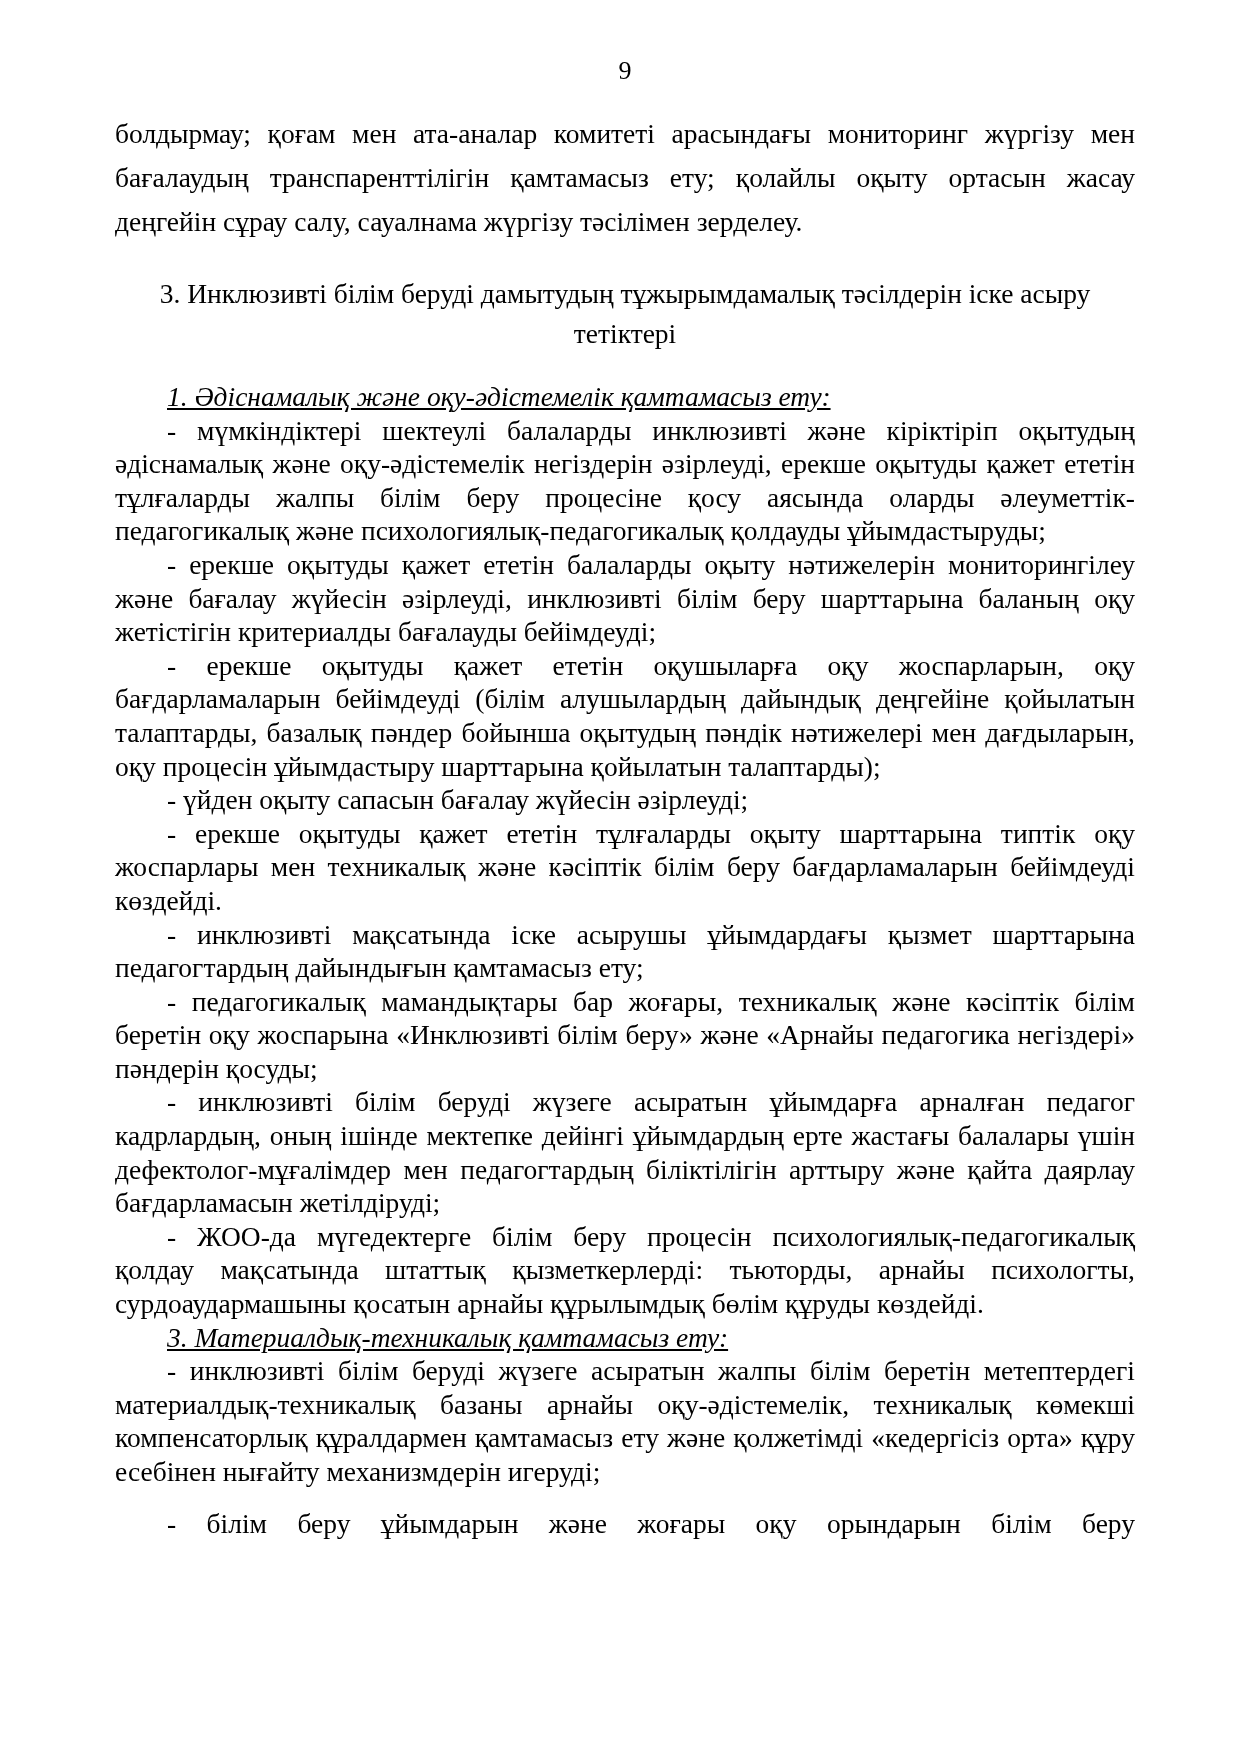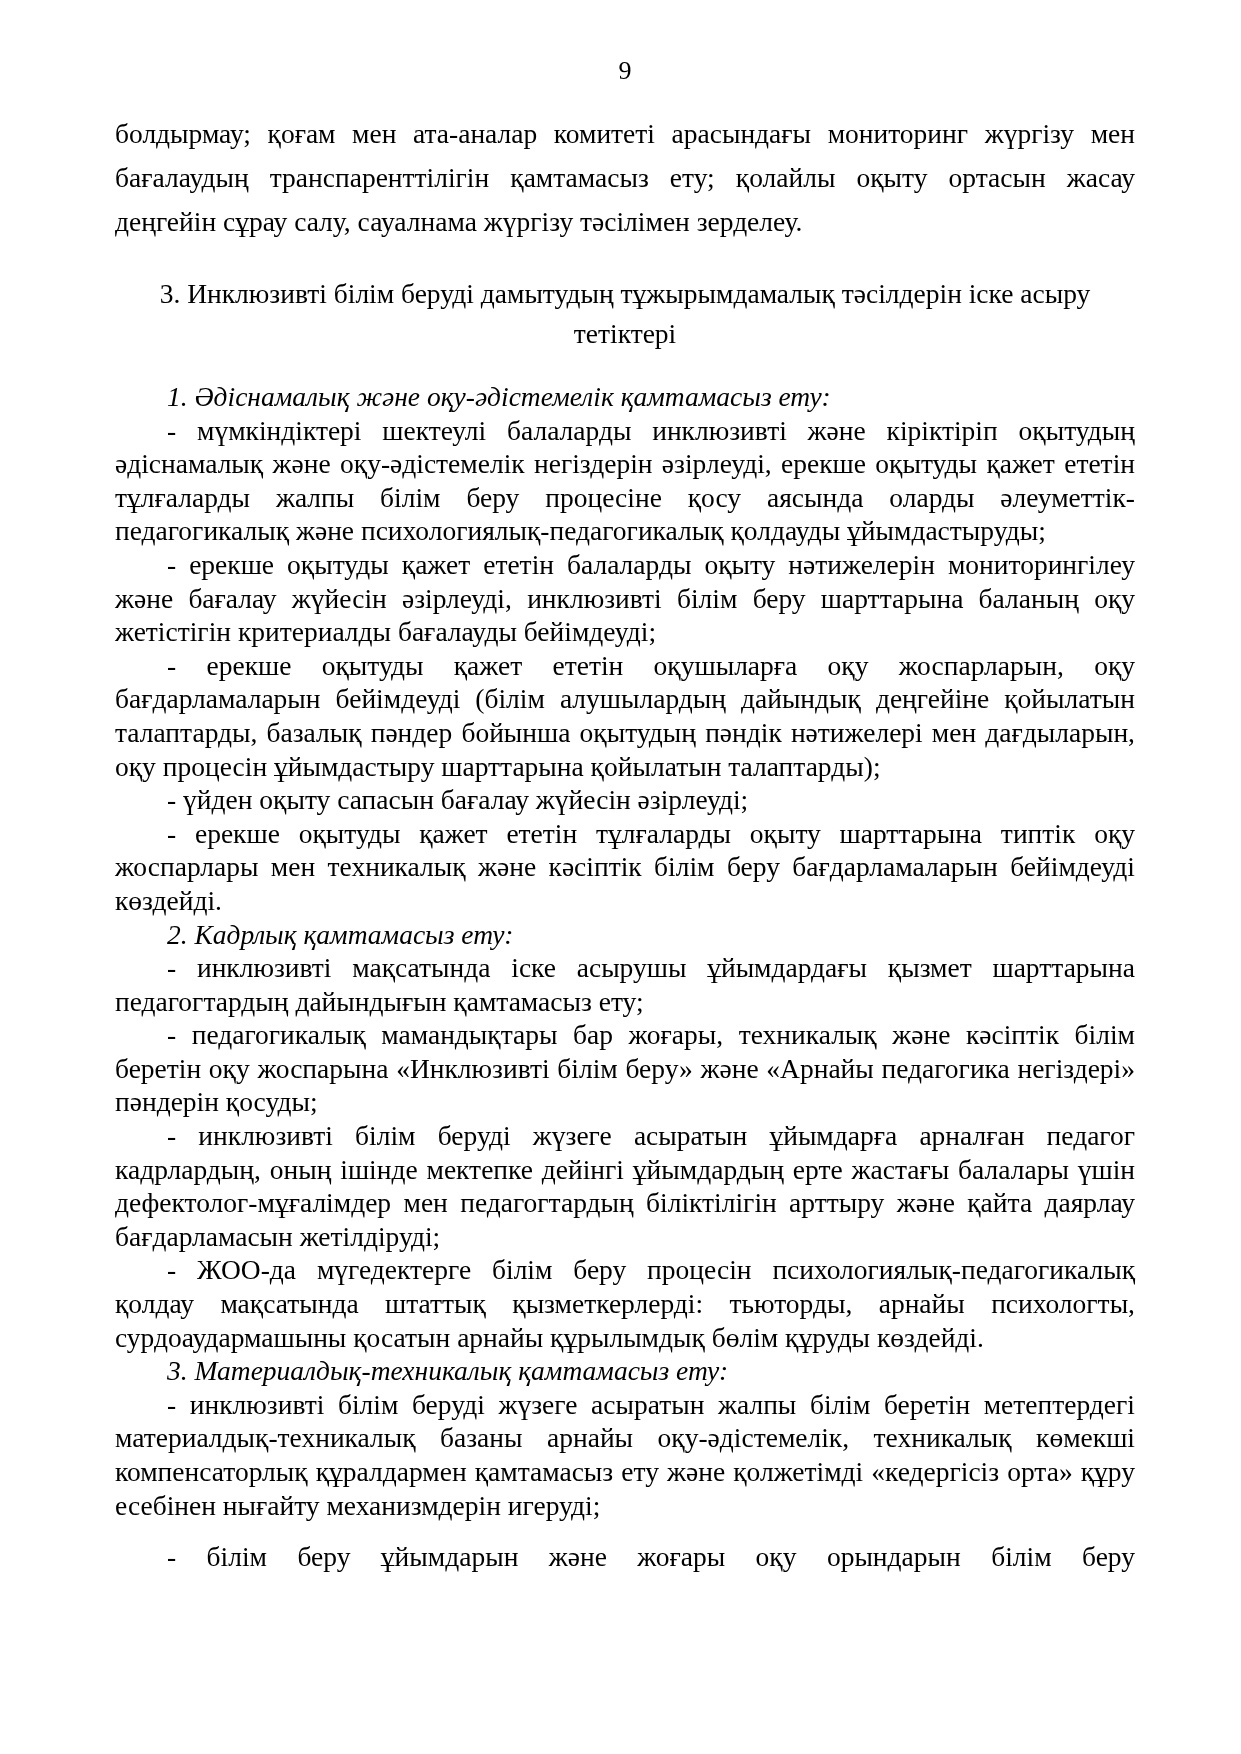--- a/index.html
+++ b/index.html
@@ -39,20 +39,21 @@
   }
   .para {
     margin: 0;
     font-size: 27.5px;
     line-height: 33.6px;
     text-align: justify;
     text-indent: 52px;
   }
   .para.italic {
     font-style: italic;
+    text-decoration: underline;
   }
   .para.justify-last {
     text-align-last: justify;
     margin-top: 18px;
   }
 </style>
 </head>
 <body>
 
 <div class="page">
@@ -62,21 +63,20 @@
 
   <div class="section-heading">3. Инклюзивті білім беруді дамытудың тұжырымдамалық тәсілдерін іске асыру тетіктері</div>
 
   <div>
       <p class="para italic">1. Әдіснамалық және оқу-әдістемелік қамтамасыз ету:</p>
       <p class="para">- мүмкіндіктері шектеулі балаларды инклюзивті және кіріктіріп оқытудың әдіснамалық және оқу-әдістемелік негіздерін әзірлеуді, ерекше оқытуды қажет ететін тұлғаларды жалпы білім беру процесіне қосу аясында оларды әлеуметтік-педагогикалық және психологиялық-педагогикалық қолдауды ұйымдастыруды;</p>
       <p class="para">- ерекше оқытуды қажет ететін балаларды оқыту нәтижелерін мониторингілеу және бағалау жүйесін әзірлеуді, инклюзивті білім беру шарттарына баланың оқу жетістігін критериалды бағалауды бейімдеуді;</p>
       <p class="para">- ерекше оқытуды қажет ететін оқушыларға оқу жоспарларын, оқу бағдарламаларын бейімдеуді (білім алушылардың дайындық деңгейіне қойылатын талаптарды, базалық пәндер бойынша оқытудың пәндік нәтижелері мен дағдыларын, оқу процесін ұйымдастыру шарттарына қойылатын талаптарды);</p>
       <p class="para">- үйден оқыту сапасын бағалау жүйесін әзірлеуді;</p>
       <p class="para">- ерекше оқытуды қажет ететін тұлғаларды оқыту шарттарына типтік оқу жоспарлары мен техникалық және кәсіптік білім беру бағдарламаларын бейімдеуді көздейді.</p>
-      <p class="para italic">2. Кадрлық қамтамасыз ету:</p>
       <p class="para">- инклюзивті мақсатында іске асырушы ұйымдардағы қызмет шарттарына педагогтардың дайындығын қамтамасыз ету;</p>
       <p class="para">- педагогикалық мамандықтары бар жоғары, техникалық және кәсіптік білім беретін оқу жоспарына «Инклюзивті білім беру» және «Арнайы педагогика негіздері» пәндерін қосуды;</p>
       <p class="para">- инклюзивті білім беруді жүзеге асыратын ұйымдарға арналған педагог кадрлардың, оның ішінде мектепке дейінгі ұйымдардың ерте жастағы балалары үшін дефектолог-мұғалімдер мен педагогтардың біліктілігін арттыру және қайта даярлау бағдарламасын жетілдіруді;</p>
       <p class="para">- ЖОО-да мүгедектерге білім беру процесін психологиялық-педагогикалық қолдау мақсатында штаттық қызметкерлерді: тьюторды, арнайы психологты, сурдоаудармашыны қосатын арнайы құрылымдық бөлім құруды көздейді.</p>
       <p class="para italic">3. Материалдық-техникалық қамтамасыз ету:</p>
       <p class="para">- инклюзивті білім беруді жүзеге асыратын жалпы білім беретін метептердегі материалдық-техникалық базаны арнайы оқу-әдістемелік, техникалық көмекші компенсаторлық құралдармен қамтамасыз ету және қолжетімді «кедергісіз орта» құру есебінен нығайту механизмдерін игеруді;</p>
       <p class="para justify-last">- білім беру ұйымдарын және жоғары оқу орындарын білім беру</p>
     </div>
 </div>
 

